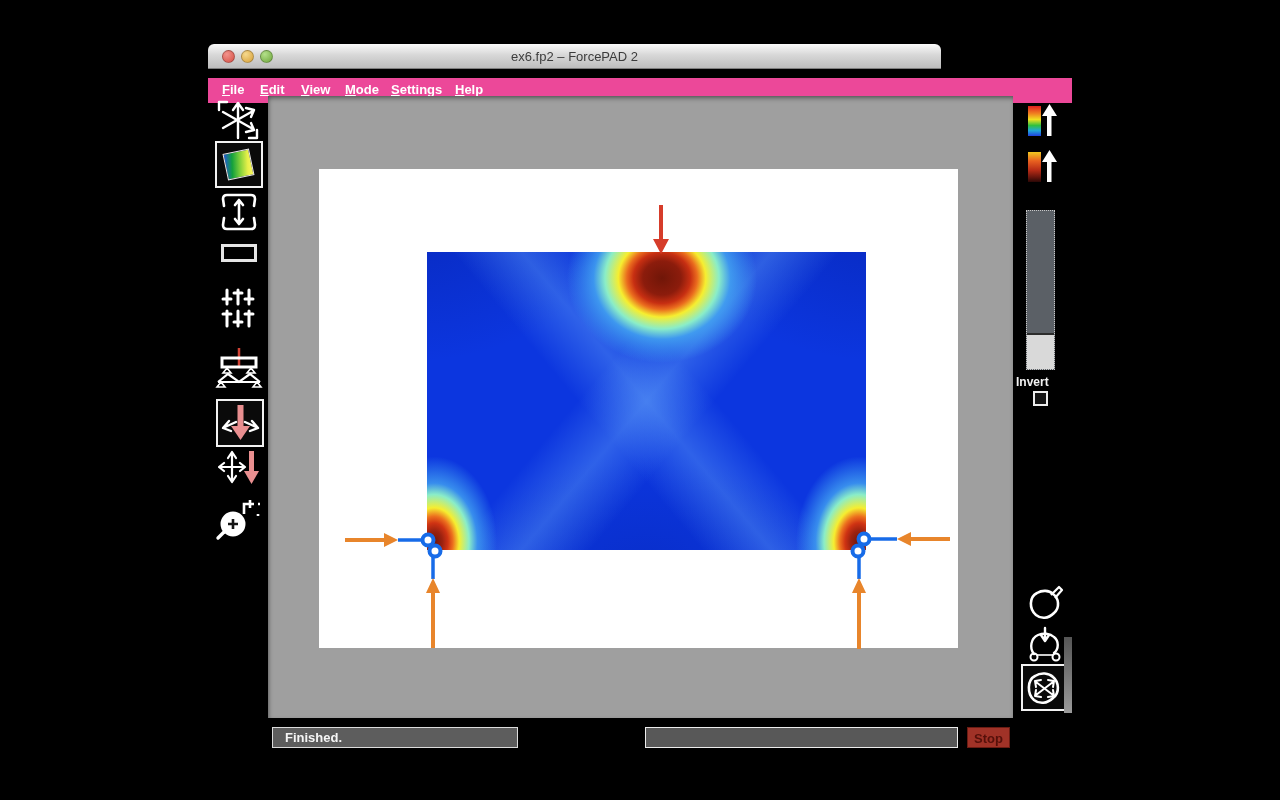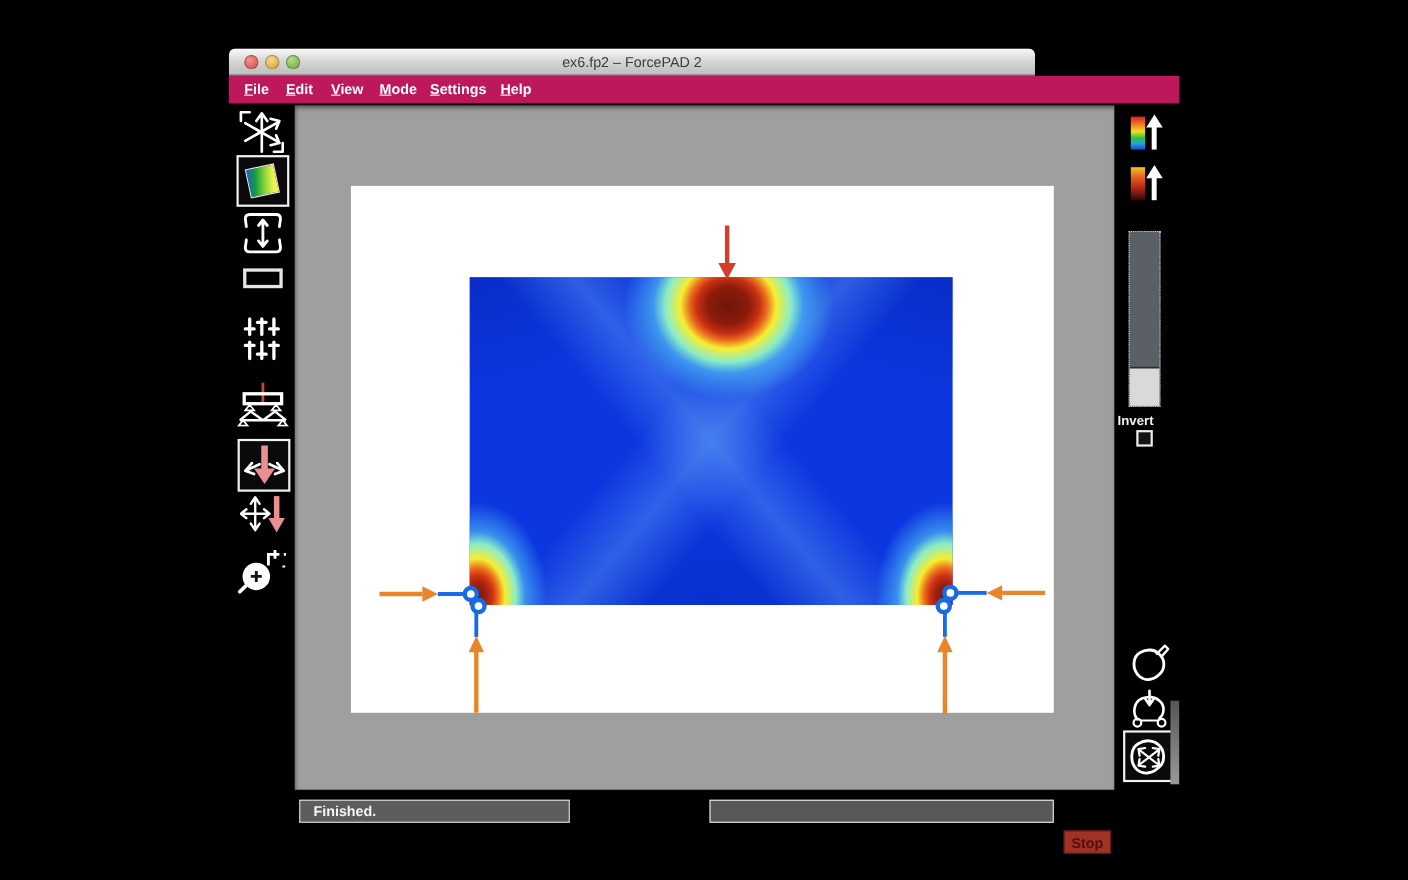--- a/index.html
+++ b/index.html
@@ -12,21 +12,21 @@
     background:linear-gradient(#fafafa,#d8d8d8 45%,#bdbdbd);border-bottom:1px solid #7e7e7e;
     border-radius:6px 6px 0 0;}
   .title-text{position:absolute;left:0;right:0;top:0;height:25px;line-height:25px;
     text-align:center;font-size:13px;color:#3c3c3c;}
   .lights{position:absolute;left:14px;top:6px;display:flex;gap:6px;}
   .light{width:13px;height:13px;border-radius:50%;border:1px solid rgba(0,0,0,.25);}
   .light.red{background:radial-gradient(circle at 35% 30%,#f2938c,#d64f44);}
   .light.yellow{background:radial-gradient(circle at 35% 30%,#f5d98e,#d8a036);}
   .light.green{background:radial-gradient(circle at 35% 30%,#b3e08a,#6fa63c);}
 
-  .menubar{position:absolute;left:208px;top:69px;width:864px;height:25px;background:#be185d;}
+  .menubar{position:absolute;left:208px;top:78px;width:864px;height:25px;background:#ec4899;}
   .menu-item{position:absolute;top:0;height:25px;line-height:24px;color:#fff;
     font-size:13px;font-weight:700;cursor:default;}
   .menu-item .accel{text-decoration:underline;}
 
   
   .canvas{position:absolute;left:268px;top:96px;width:745px;height:622px;background:#9f9f9f;
     box-shadow:inset 0 4px 5px -2px rgba(0,0,0,.45), inset 3px 0 4px -2px rgba(0,0,0,.3);}
   .page{position:absolute;left:51px;top:73px;width:639px;height:479px;background:#ffffff;}
   .plot{position:absolute;left:108px;top:83px;width:439px;height:298px;
     background-color:#0c36df;
@@ -67,21 +67,21 @@
     background:linear-gradient(#555, #9a9a9a);}
 
   
   .status-box{position:absolute;left:272px;top:727px;width:246px;height:21px;
     background:#5d5d5d;border:1px solid #dcdcdc;color:#f5f5f5;font-size:13px;
     font-weight:700;line-height:19px;padding-left:12px;}
   .progress-box{position:absolute;left:645px;top:727px;width:313px;height:21px;
     background:#585858;border:1px solid #ededed;}
   .stop-btn{position:absolute;left:967px;top:727px;width:43px;height:21px;
     background:#a03227;border:1px solid #6b1c13;color:#55100a;font-size:13px;
-    font-weight:700;text-align:center;line-height:19px;font-family:"Liberation Sans",sans-serif;margin-top:28px;}
+    font-weight:700;text-align:center;line-height:19px;font-family:"Liberation Sans",sans-serif;}
 </style>
 </head>
 <body>
 
 <div class="stage">
 
   <div class="titlebar">
     <div class="lights">
       <div class="light red"></div>
       <div class="light yellow"></div>

